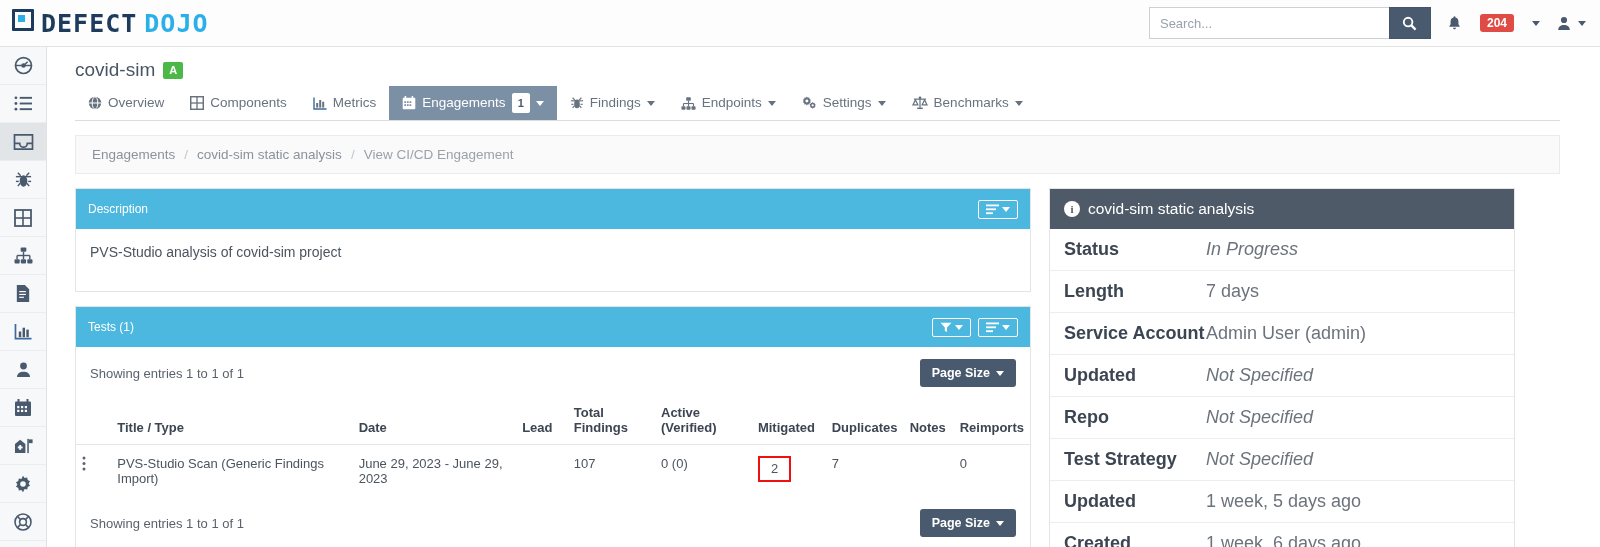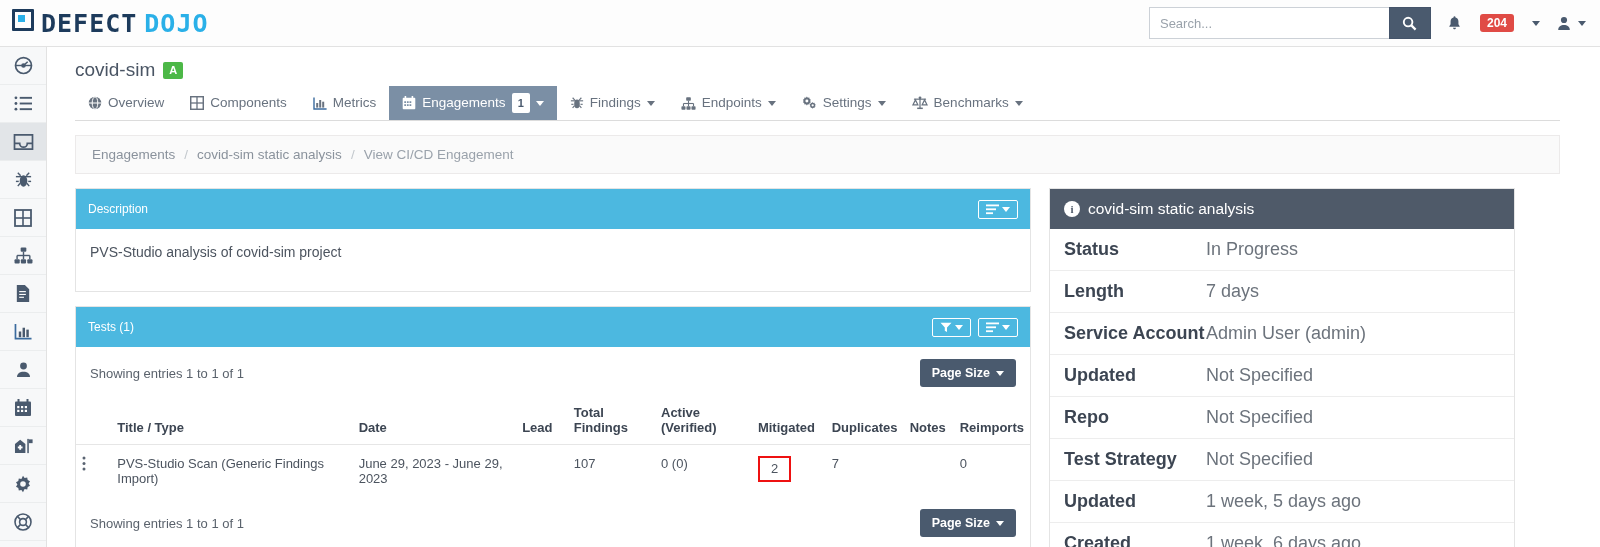--- a/index.html
+++ b/index.html
@@ -168,21 +168,21 @@
   }
   .info-icon {
     width: 16px; height: 16px; border-radius: 50%; background: #fff; color: #4f5a69;
     font-size: 11px; font-weight: bold; display: flex;
     align-items: center; justify-content: center; font-family: "Liberation Serif", serif;
   }
   .inforow { display: flex; padding: 10px 14px; border-bottom: 1px solid #ededed; font-size: 18px; }
   .inforow:last-child { border-bottom: none; }
   .infolabel { width: 142px; font-weight: bold; color: #3c4552; }
   .infoval { color: #6c737c; }
-  .infoval.ital { }
+  .infoval.ital { font-style: italic; }
 </style>
 </head>
 <body>
 
 <div class="topbar">
   <div class="logo">
     <span class="logo-mark"></span>
     <span class="logo-defect">DEFECT</span>
       <span class="logo-dojo">DOJO</span>
   </div>

